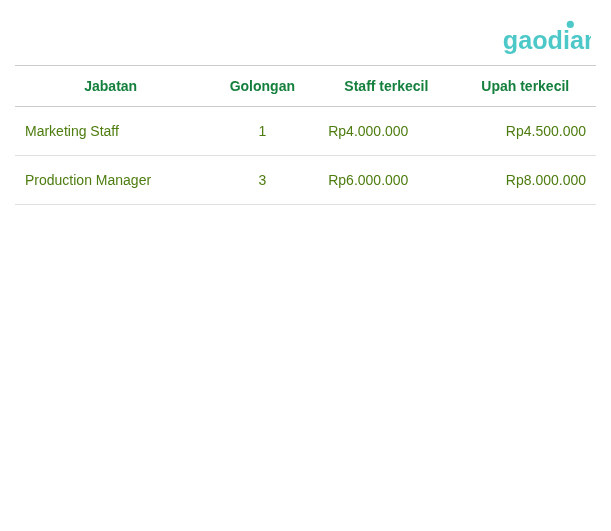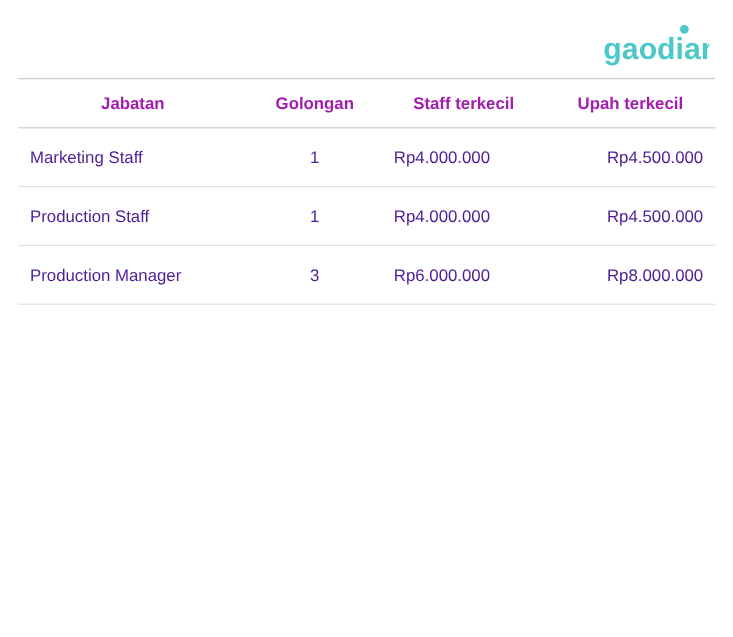--- a/index.html
+++ b/index.html
@@ -37,33 +37,33 @@
     thead tr {
       border-top: 1px solid #cccccc;
       border-bottom: 1px solid #cccccc;
     }
 
     th {
       padding: 12px 10px;
       text-align: center;
       font-weight: bold;
       font-size: 14px;
-      color: #a21caf;
+      color: #15803d;
       background: #ffffff;
     }
 
     th:first-child {
       text-align: center;
     }
 
     td {
       padding: 16px 10px;
       border-bottom: 1px solid #e0e0e0;
       font-size: 14px;
-      color: #4c1d95;
+      color: #4d7c0f;
     }
 
     td:first-child {
       text-align: left;
     }
 
     td:nth-child(2) {
       text-align: center;
     }
 
@@ -107,26 +107,20 @@
       </tr>
     </thead>
     <tbody id="table-body">
     <tr>
           <td>Marketing Staff</td>
           <td>1</td>
           <td>Rp4.000.000</td>
           <td>Rp4.500.000</td>
         </tr>
         <tr>
-          <td>Production Staff</td>
-          <td>1</td>
-          <td>Rp4.000.000</td>
-          <td>Rp4.500.000</td>
-        </tr>
-        <tr>
           <td>Production Manager</td>
           <td>3</td>
           <td>Rp6.000.000</td>
           <td>Rp8.000.000</td>
         </tr>
       </tbody>
   </table>
 </div>
 
 </body></html>

